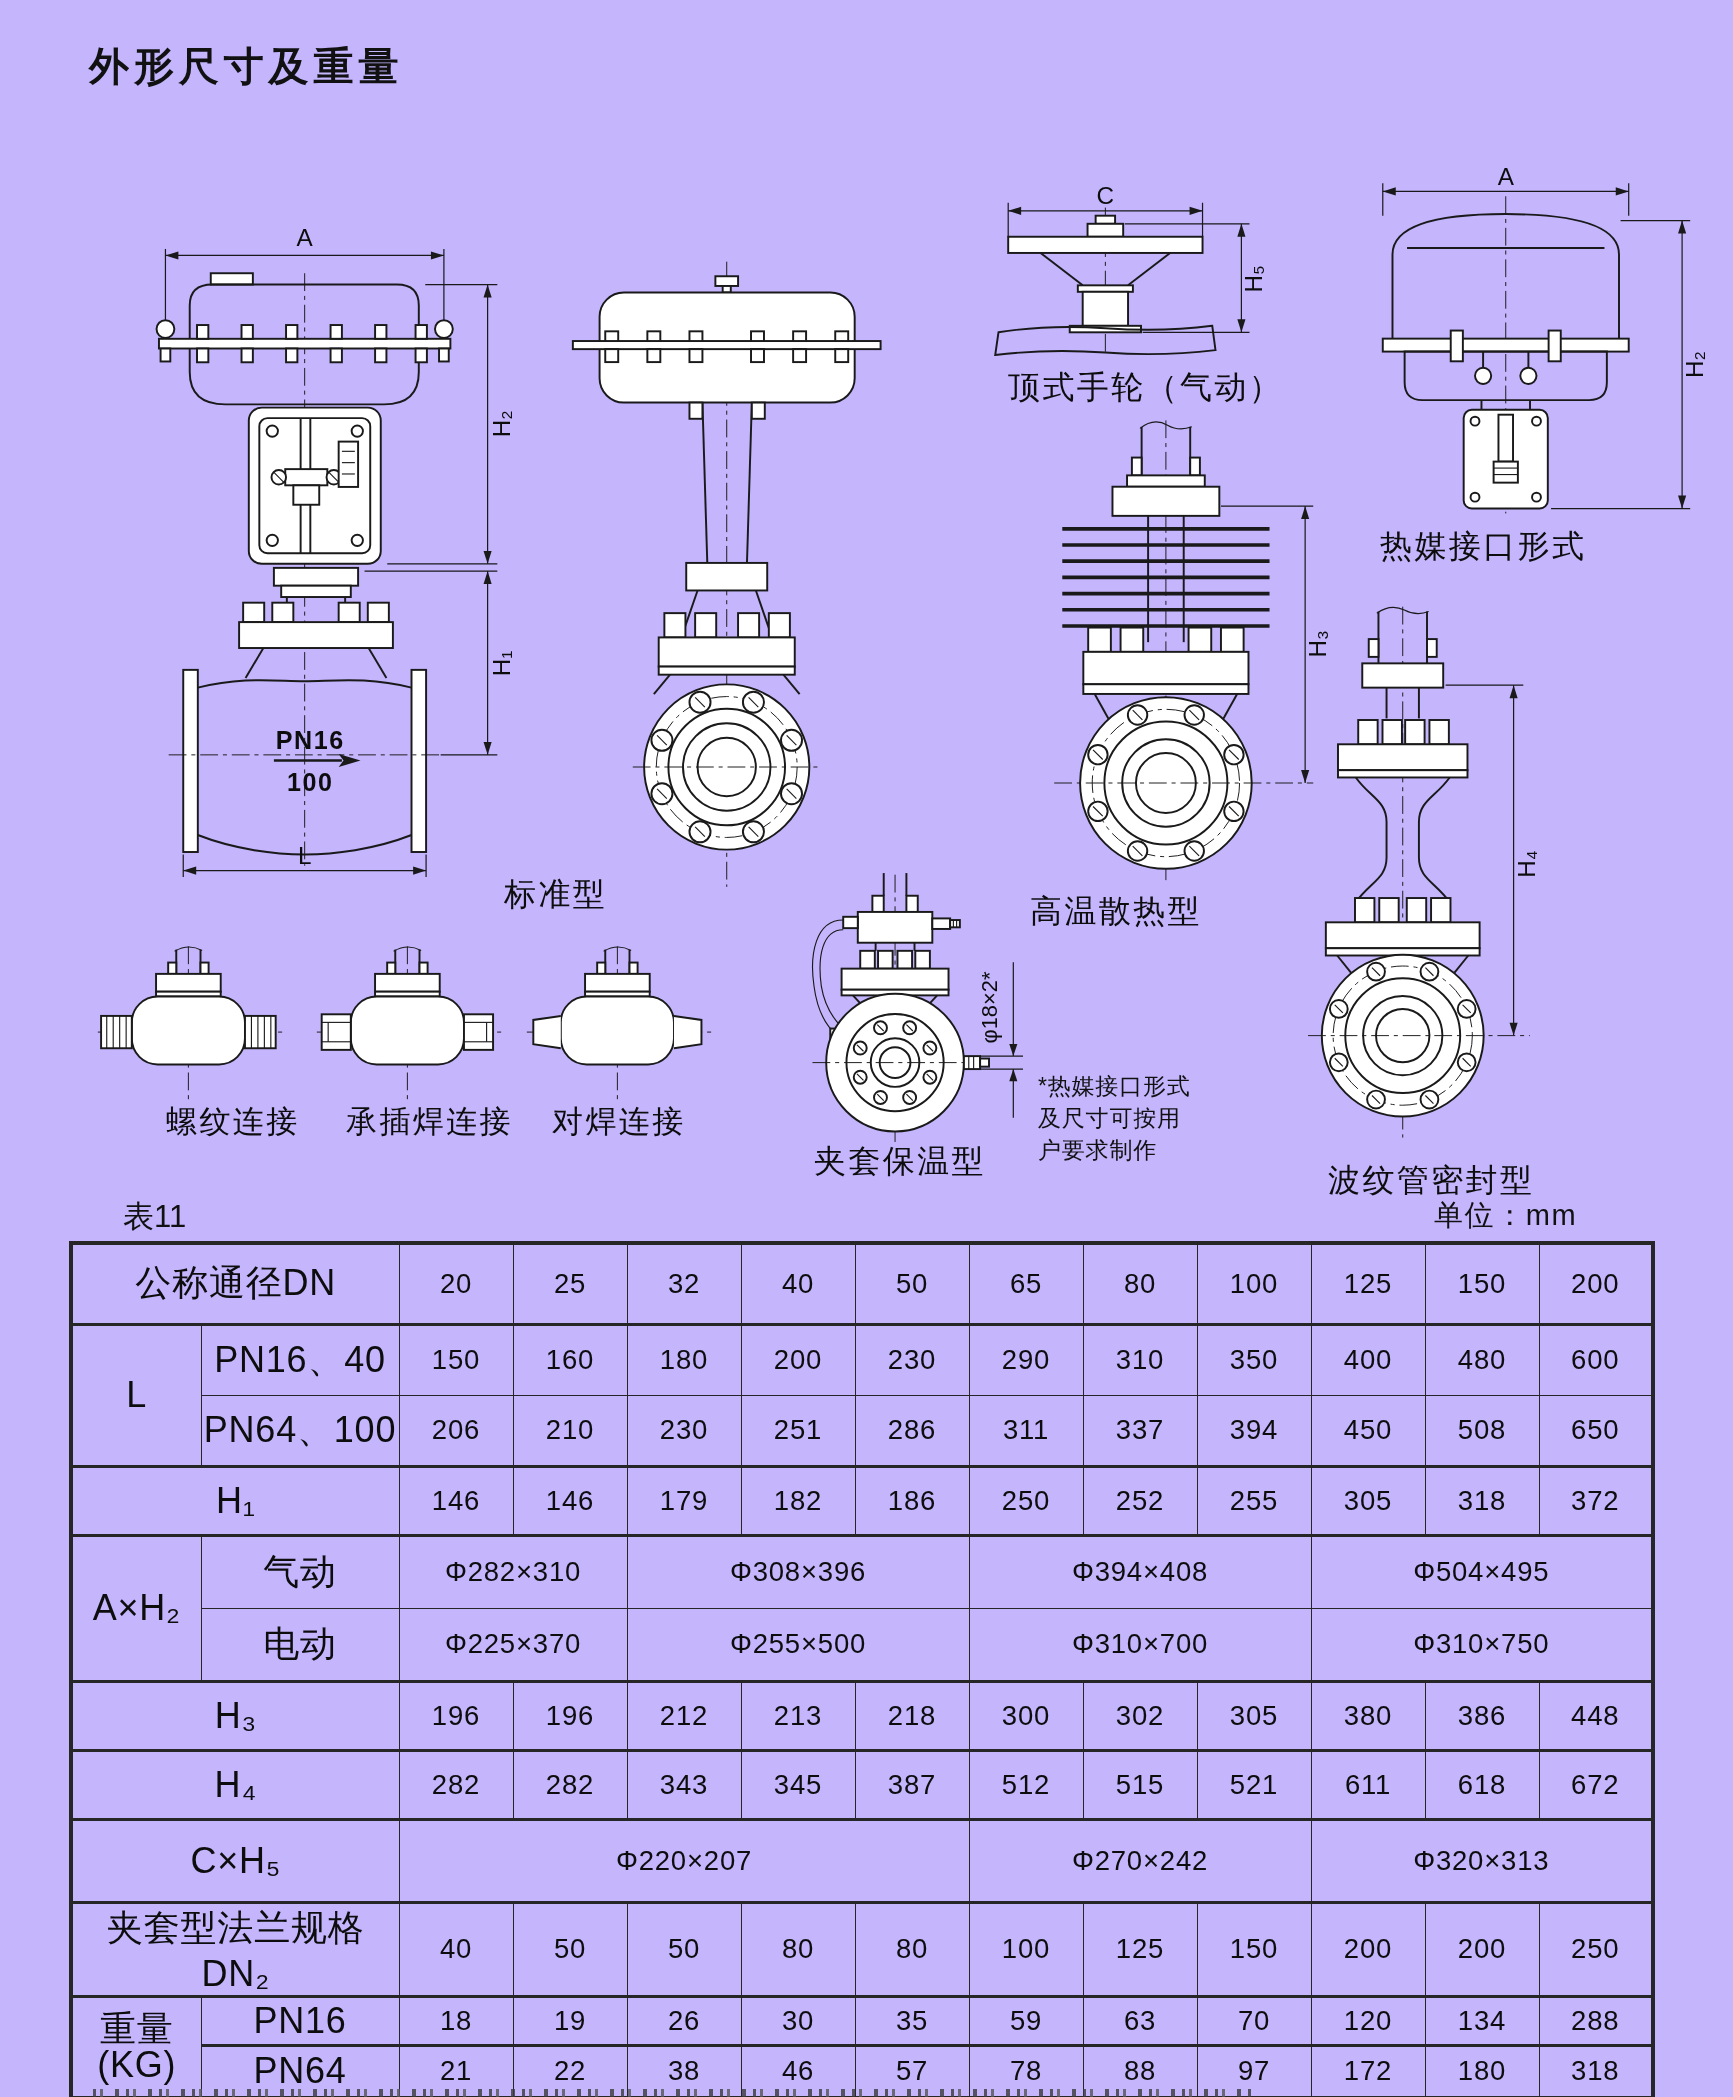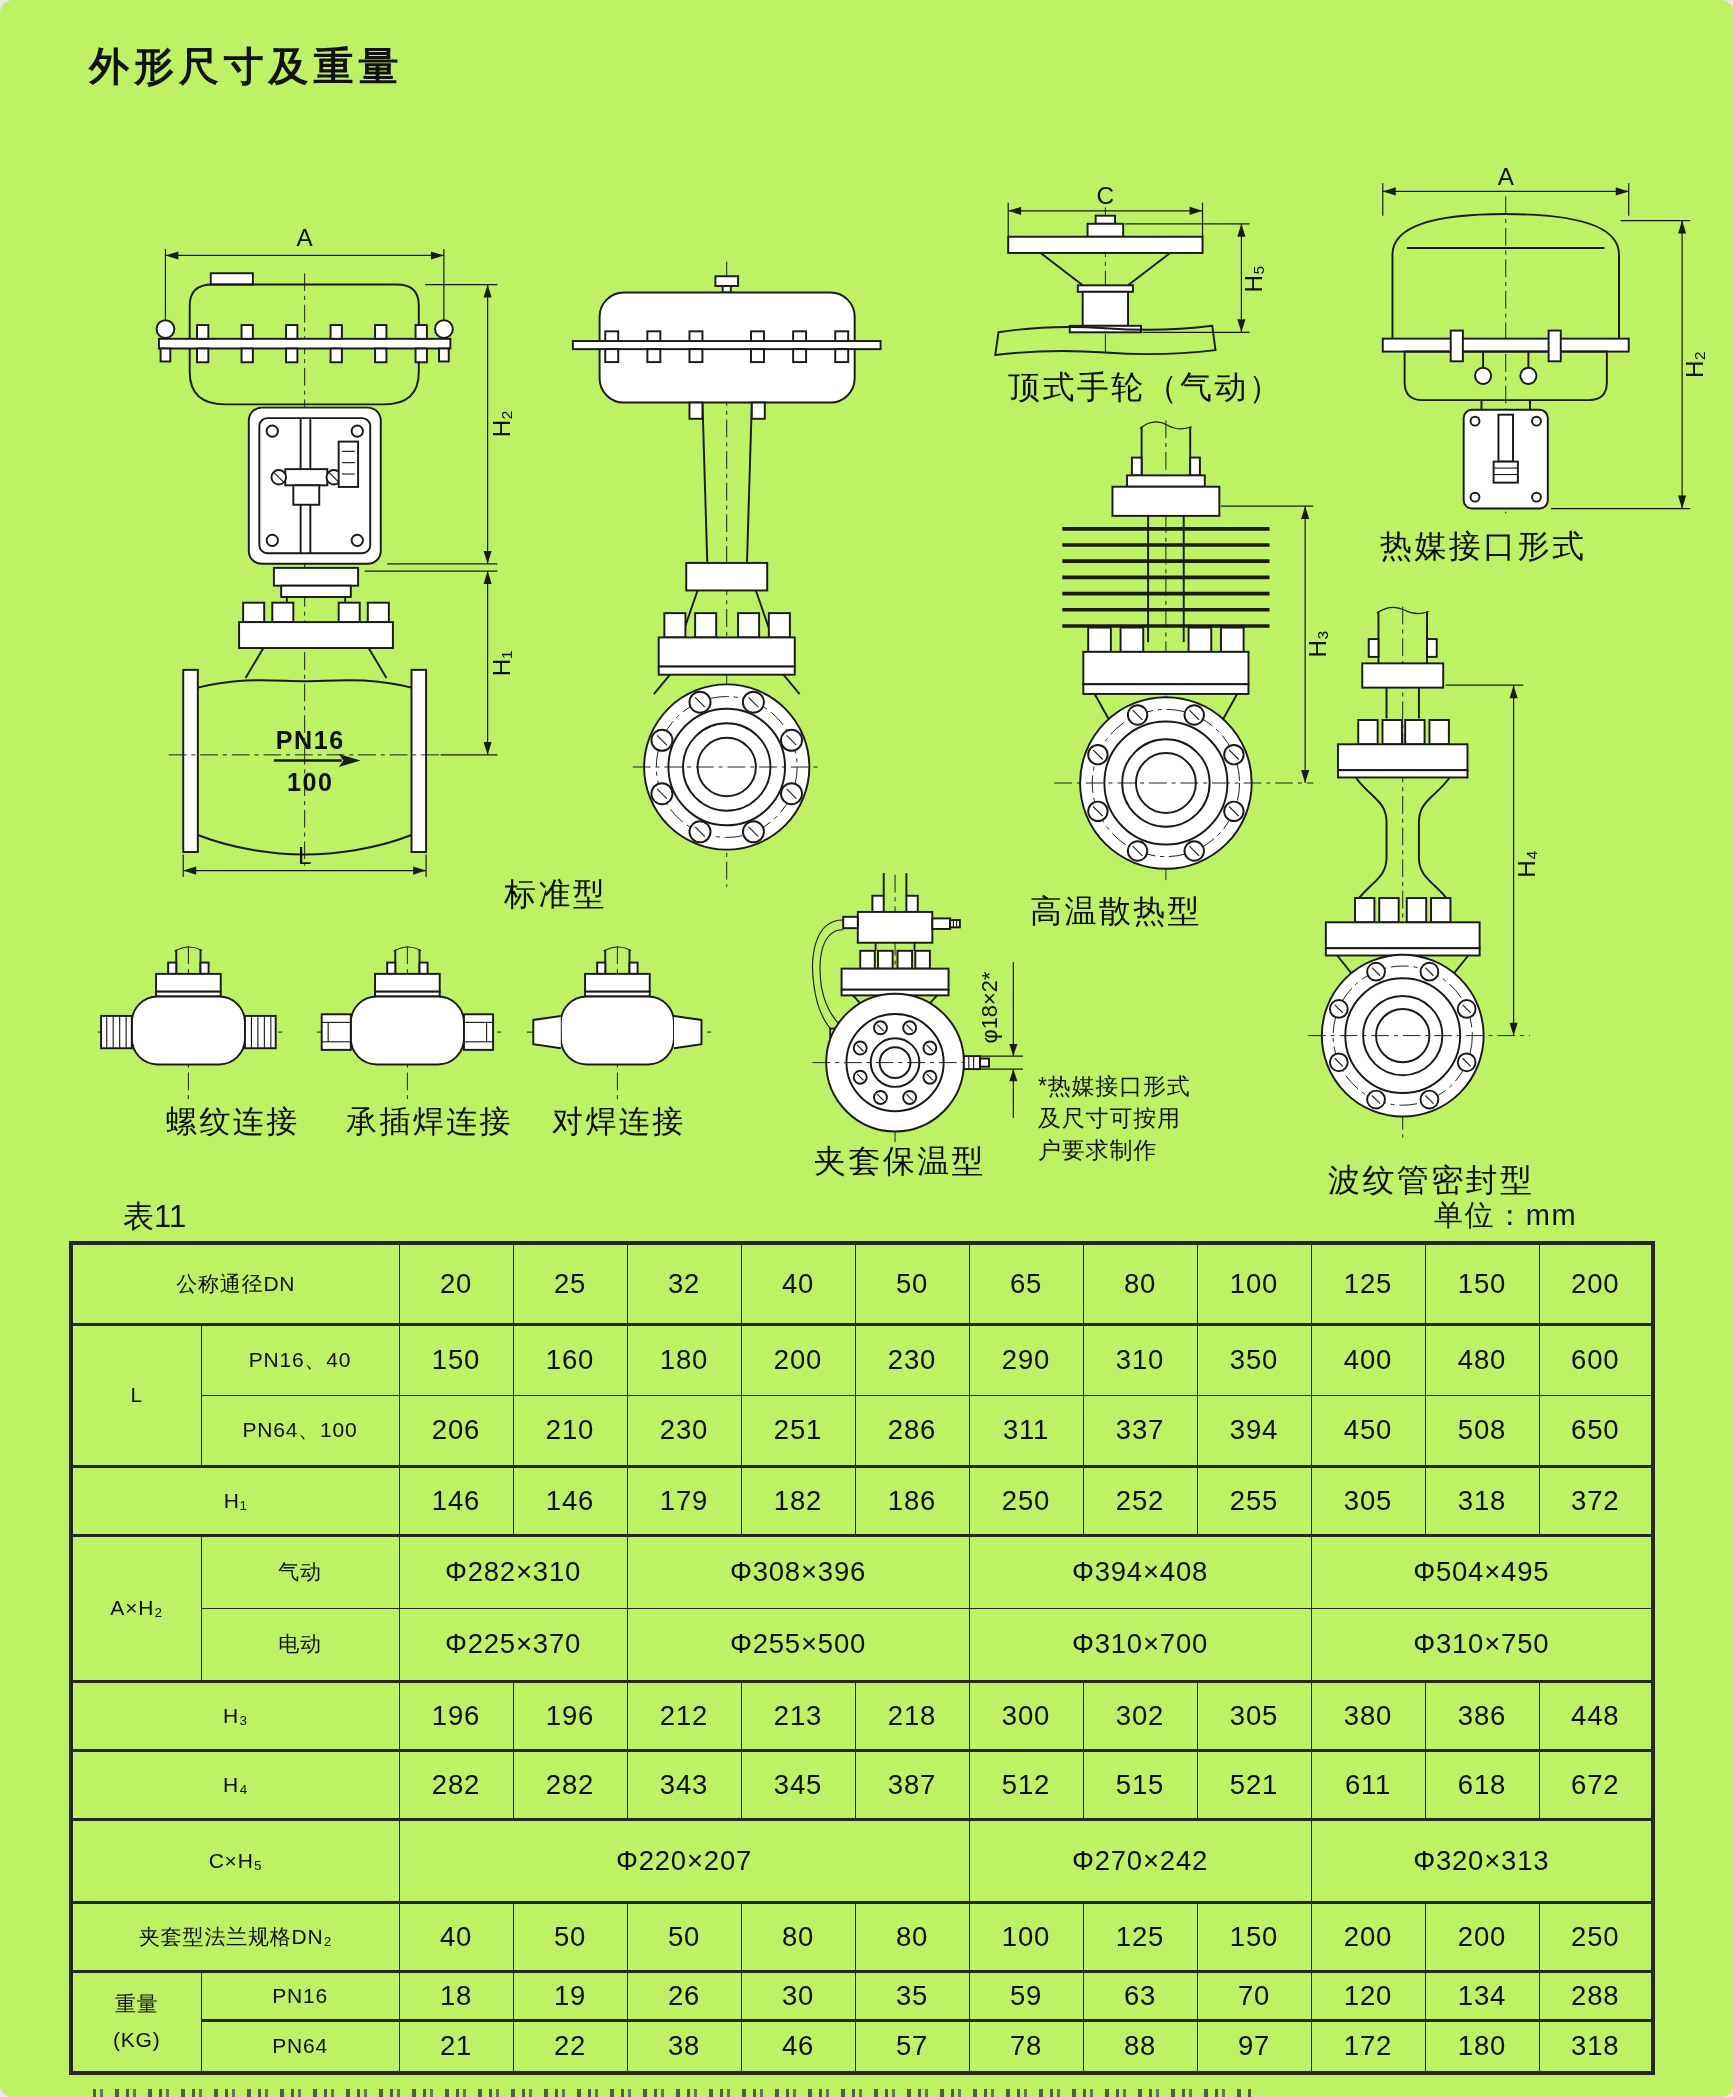--- a/index.html
+++ b/index.html
@@ -1,17 +1,17 @@
 <!DOCTYPE html>
 <html style="font-size:13px"><head>
 <meta charset="utf-8">
 <style>
   html,body{margin:0;padding:0;background:#e8e8e8;}
-  .page{position:relative;width:1734px;height:2097px;background:#bef264;overflow:hidden;
-        font-family:"Liberation Sans",sans-serif;color:#111;border-radius:13px;}
+  .page{position:relative;width:1734px;height:2097px;background:#c4b5fd;overflow:hidden;
+        font-family:"Liberation Sans",sans-serif;color:#111;}
   .abs{position:absolute;}
   .title{left:89px;top:39px;font-size:40px;font-weight:bold;letter-spacing:4.9px;}
   .subtitle{left:89px;top:108px;font-size:35px;font-weight:bold;letter-spacing:1.6px;}
   .dl{position:absolute;font-size:32px;color:#0d0d0d;letter-spacing:2.4px;white-space:nowrap;}
   .note-bold{position:absolute;font-size:32px;font-weight:bold;letter-spacing:1.6px;white-space:nowrap;}
   .note-small{position:absolute;font-size:23px;line-height:32px;letter-spacing:0.8px;}
   .tbl-label{position:absolute;left:123px;top:1196px;font-size:31px;}
   .unit-label{position:absolute;left:1434px;top:1196px;font-size:29px;letter-spacing:1.6px;}
   
   svg.d{position:absolute;overflow:visible;}
@@ -24,21 +24,21 @@
   .d .bold{stroke-width:3.2;}
   .d polygon.ar{fill:#1a1a1a;stroke:none;}
   .d text{fill:#0d0d0d;stroke:none;font-family:"Liberation Sans",sans-serif;font-size:30px;}
   .d text.mark{font-size:31px;font-weight:bold;letter-spacing:2px;}
   
   table.dims{position:absolute;left:69px;top:1241px;width:1583px;border-collapse:collapse;
              table-layout:fixed;border:4px solid #262626;}
   table.dims td{border:1.6px solid #262626;text-align:center;vertical-align:middle;
                 font-size:27.5px;color:#0d0d0d;padding:0;letter-spacing:0.8px;}
   table.dims tr.gt td{border-top-width:3.2px;}
-  table.dims td.lbl{font-size:21px;text-align:center;}
+  table.dims td.lbl{font-size:36px;text-align:center;}
   .wlabel div{line-height:36px;}
   .clip-strip{position:absolute;left:93px;top:2089px;width:1158px;height:8px;opacity:.8;
     background:repeating-linear-gradient(90deg,#3a3a3a 0 3.2px,transparent 3.2px 7.3px,#555 7.3px 9.7px,
                transparent 9.7px 22px,#3a3a3a 22px 26px,transparent 26px 33px);}
 </style>
 </head>
 <body>
 
 <div class="page">
 

